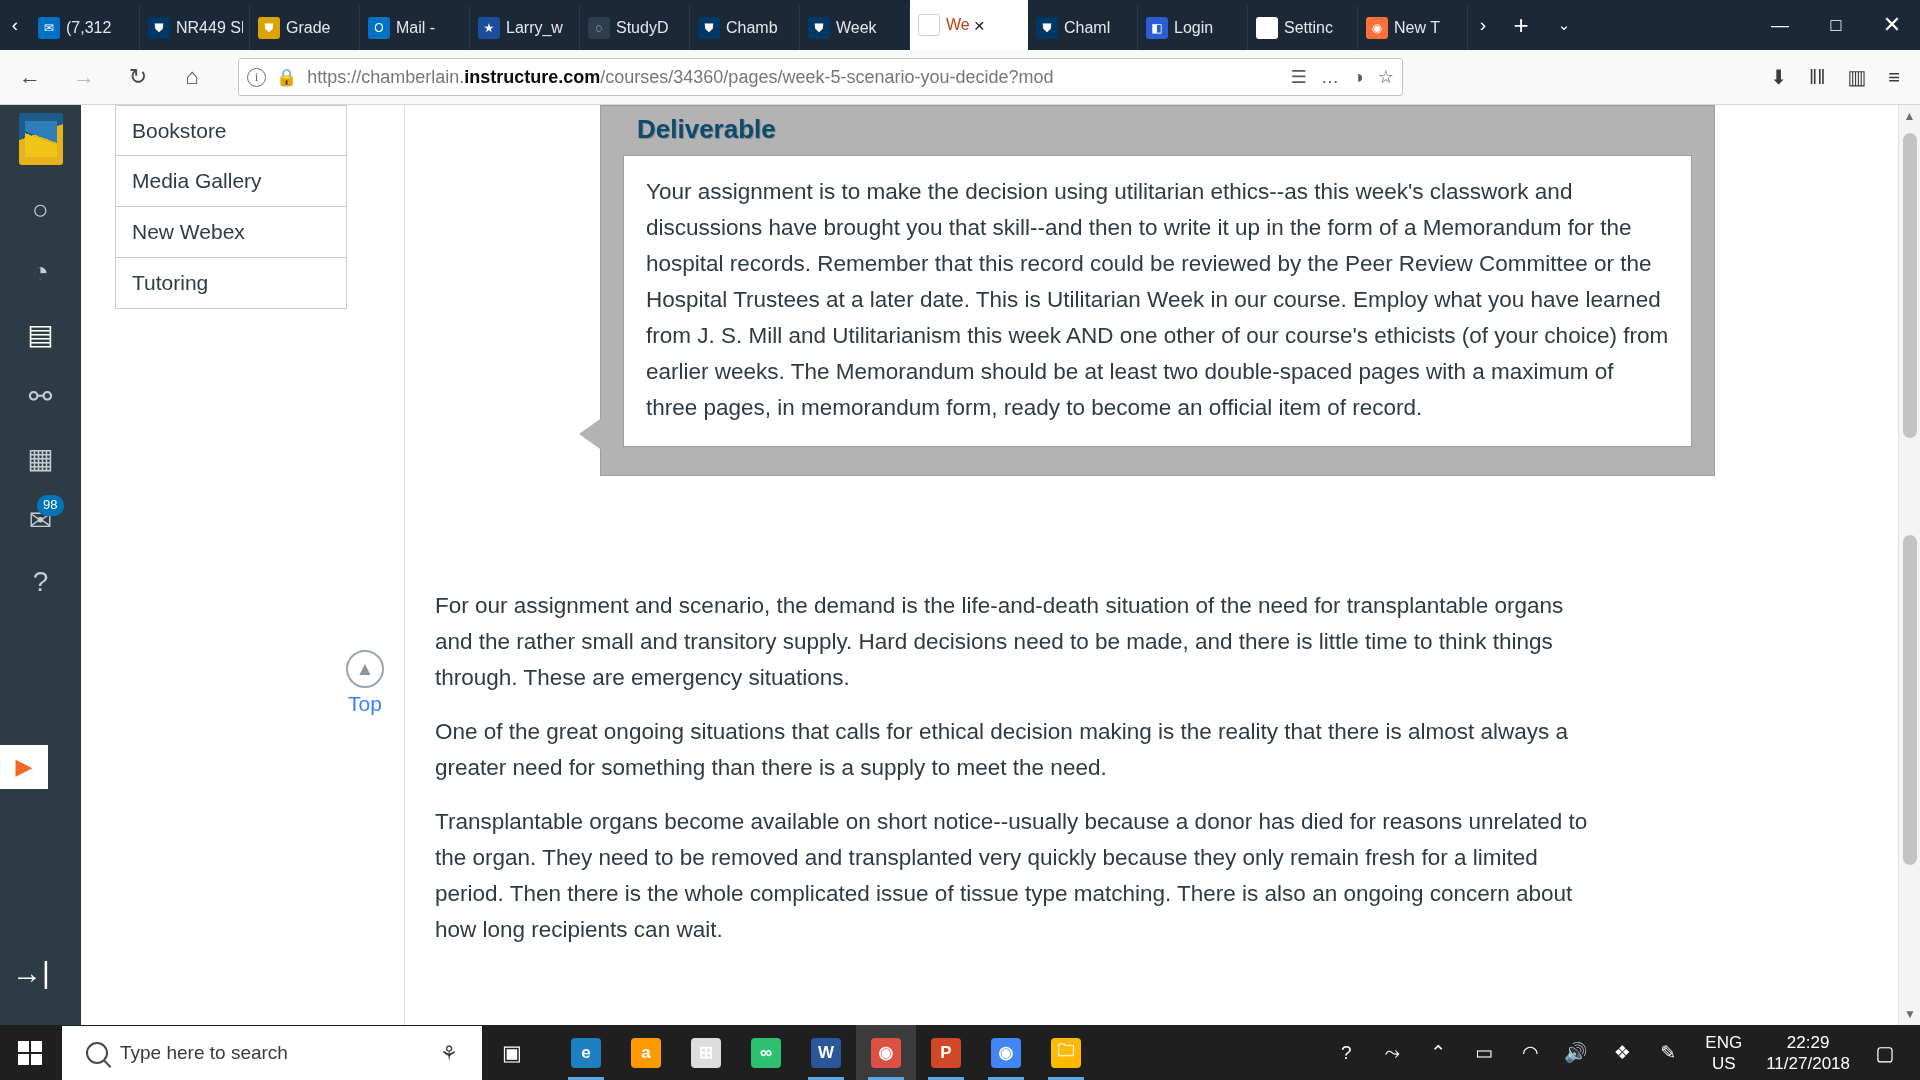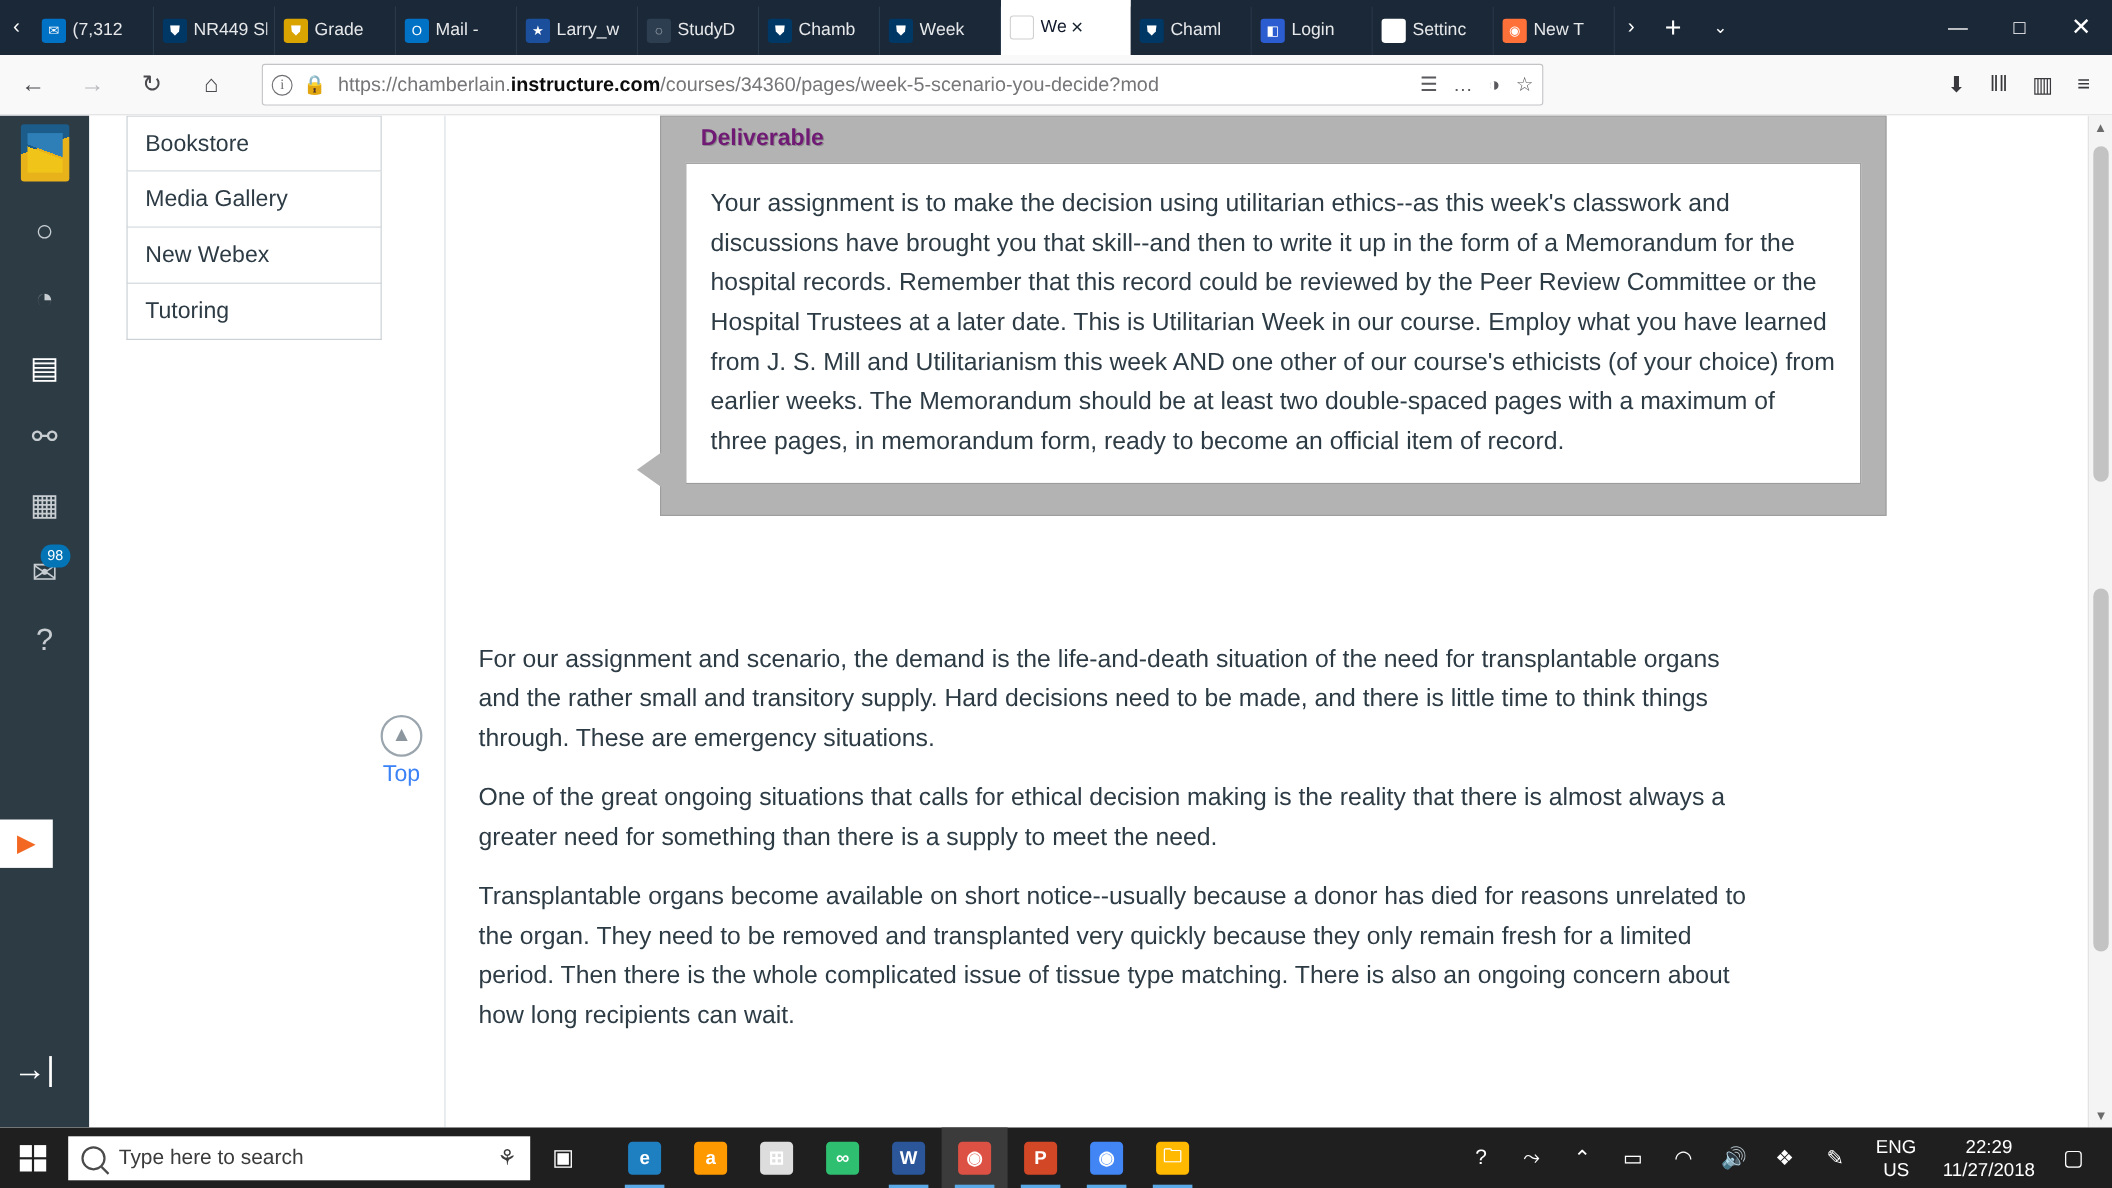--- a/index.html
+++ b/index.html
@@ -43,21 +43,21 @@
   }
   .tab .tab-title {
     overflow: hidden; text-overflow: clip; white-space: nowrap;
     font-size: 16px;
   }
   .tab.active {
     background: #ffffff; color: #14202b;
     height: 50px; min-width: 118px; max-width: 118px;
     border-right: none;
   }
-  .tab.active .tab-title { color: #0f172a; }
+  .tab.active .tab-title { color: #c2410c; }
   .tab .tab-close {
     margin-left: 4px; font-size: 19px; color: #14202b; line-height: 1;
   }
   .tabstrip-newtab {
     width: 46px; height: 50px; display:flex; align-items:center; justify-content:center;
     color: #ffffff; font-size: 26px; font-weight: 300;
   }
   .tabstrip-listall {
     width: 40px; height: 50px; display:flex; align-items:center; justify-content:center;
     color: #ffffff; font-size: 15px;
@@ -202,21 +202,21 @@
   }
   .deliverable-box {
     position: relative;
     margin: 0 0 0 165px;
     width: 1115px;
     background: #b3b3b3;
     border: 1px solid #9d9d9d;
     padding: 0 22px 28px 22px;
   }
   .deliverable-title {
-    font-size: 21px; color: #701a75; font-weight: 700;
+    font-size: 26px; color: #0c4a6e; font-weight: 700;
     padding: 8px 0 10px 14px;
     text-shadow: 1px 1px 0 #8a8a8a;
     font-family: "Liberation Sans", sans-serif;
   }
   .deliverable-inner {
     background: #ffffff; border: 1px solid #9d9d9d;
     padding: 18px 22px 20px 22px;
   }
   .deliverable-inner p {
     font-size: 22.5px; line-height: 36px; color: #2d3b45;
@@ -262,22 +262,22 @@
   }
   .start {
     width: 60px; height: 55px; display: flex; align-items: center; justify-content: center;
   }
   .start .winlogo {
     width: 24px; height: 24px;
     display: grid; grid-template-columns: 11px 11px; grid-template-rows: 11px 11px; gap: 2px;
   }
   .start .winlogo i { background: #ffffff; display:block; }
   .searchbox {
-    width: 420px; height: 40px; background: #ffffff;
-    display: flex; align-items: center; padding: 0 12px;
+    width: 420px; height: 54px; background: #ffffff;
+    display: flex; align-items: center; padding: 0 24px;
     margin-left: 2px;
   }
   .searchbox .mag {
     width: 22px; height: 22px; border: 2px solid #4a4a4a; border-radius: 50%;
     margin-right: 12px; position: relative;
   }
   .searchbox .mag:after {
     content:""; position:absolute; right:-6px; bottom:-3px; width:9px; height:2px;
     background:#4a4a4a; transform: rotate(45deg);
   }

